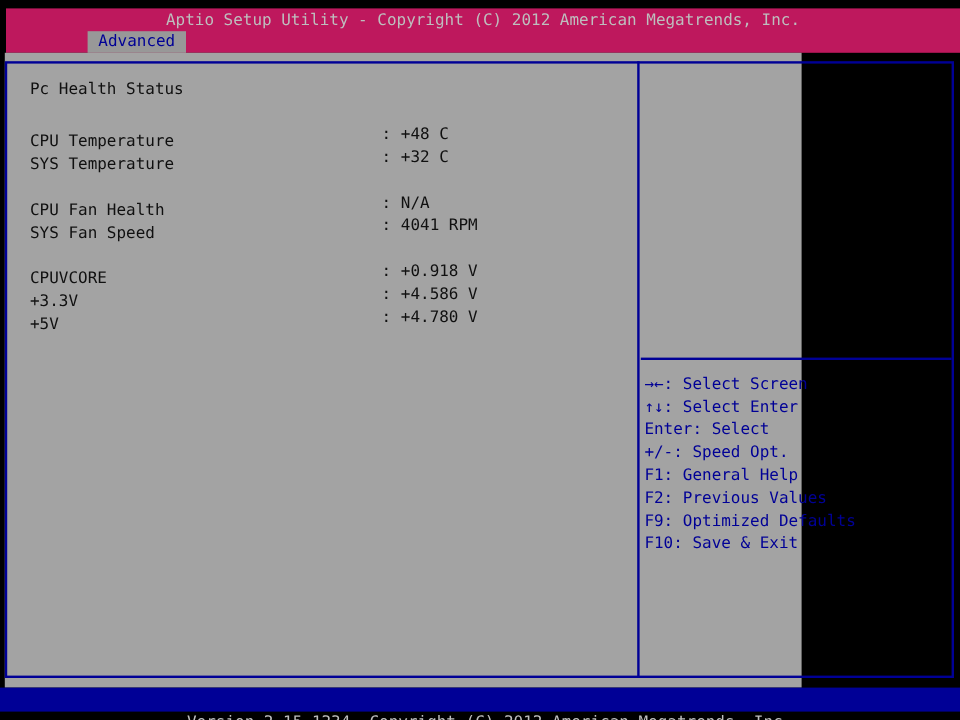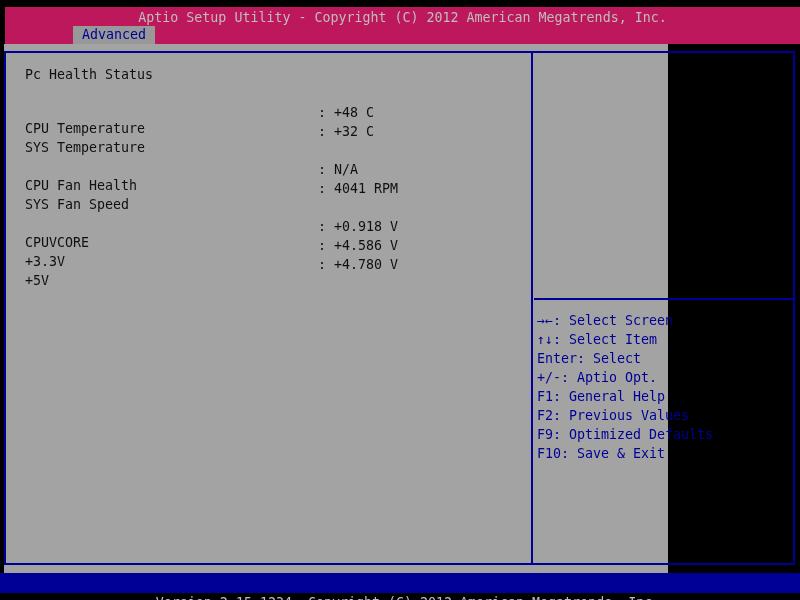--- a/index.html
+++ b/index.html
@@ -38,21 +38,21 @@
   }
   .vdivider{
     position:absolute;left:527px;top:7px;width:2px;height:514px;
     background:#000096;
   }
   
   .content{position:absolute;left:21px;top:21px;width:490px}
   .section-title{height:19px;line-height:19px;margin-bottom:19px;white-space:pre}
   .group{margin-bottom:19px}
   .row{position:relative;height:19px;line-height:19px;white-space:pre}
-  .row .lbl{position:absolute;left:0;top:16px}
+  .row .lbl{position:absolute;left:0;top:6px}
   .row .val{position:absolute;left:293px;top:0}
   .row .num{margin-left:8px}
   
   .help-divider{
     position:absolute;left:530px;top:254px;width:259px;height:2px;
     background:#000096;
   }
   .help-list{
     position:absolute;left:533px;top:267px;width:256px;
     color:#000096;
@@ -116,23 +116,23 @@
       <div class="row">
         <span class="lbl">+5V</span>
         <span class="val"><span class="sep">:</span><span class="num">+4.780 V</span></span>
       </div>
     </div>
   </div>
 
   <div class="help-divider"></div>
   <div class="help-list">
     <div class="help-item">→←: Select Screen</div>
-    <div class="help-item">↑↓: Select Item</div>
+    <div class="help-item">↑↓: Select Enter</div>
     <div class="help-item">Enter: Select</div>
-    <div class="help-item">+/-: Aptio Opt.</div>
+    <div class="help-item">+/-: Speed Opt.</div>
     <div class="help-item">F1: General Help</div>
     <div class="help-item">F2: Previous Values</div>
     <div class="help-item">F9: Optimized Defaults</div>
     <div class="help-item">F10: Save &amp; Exit</div>
   </div>
 </div>
 
 <div class="footer">
   <span>Version 2.15.1234. Copyright (C) 2012 American Megatrends, Inc.</span>
 </div>

